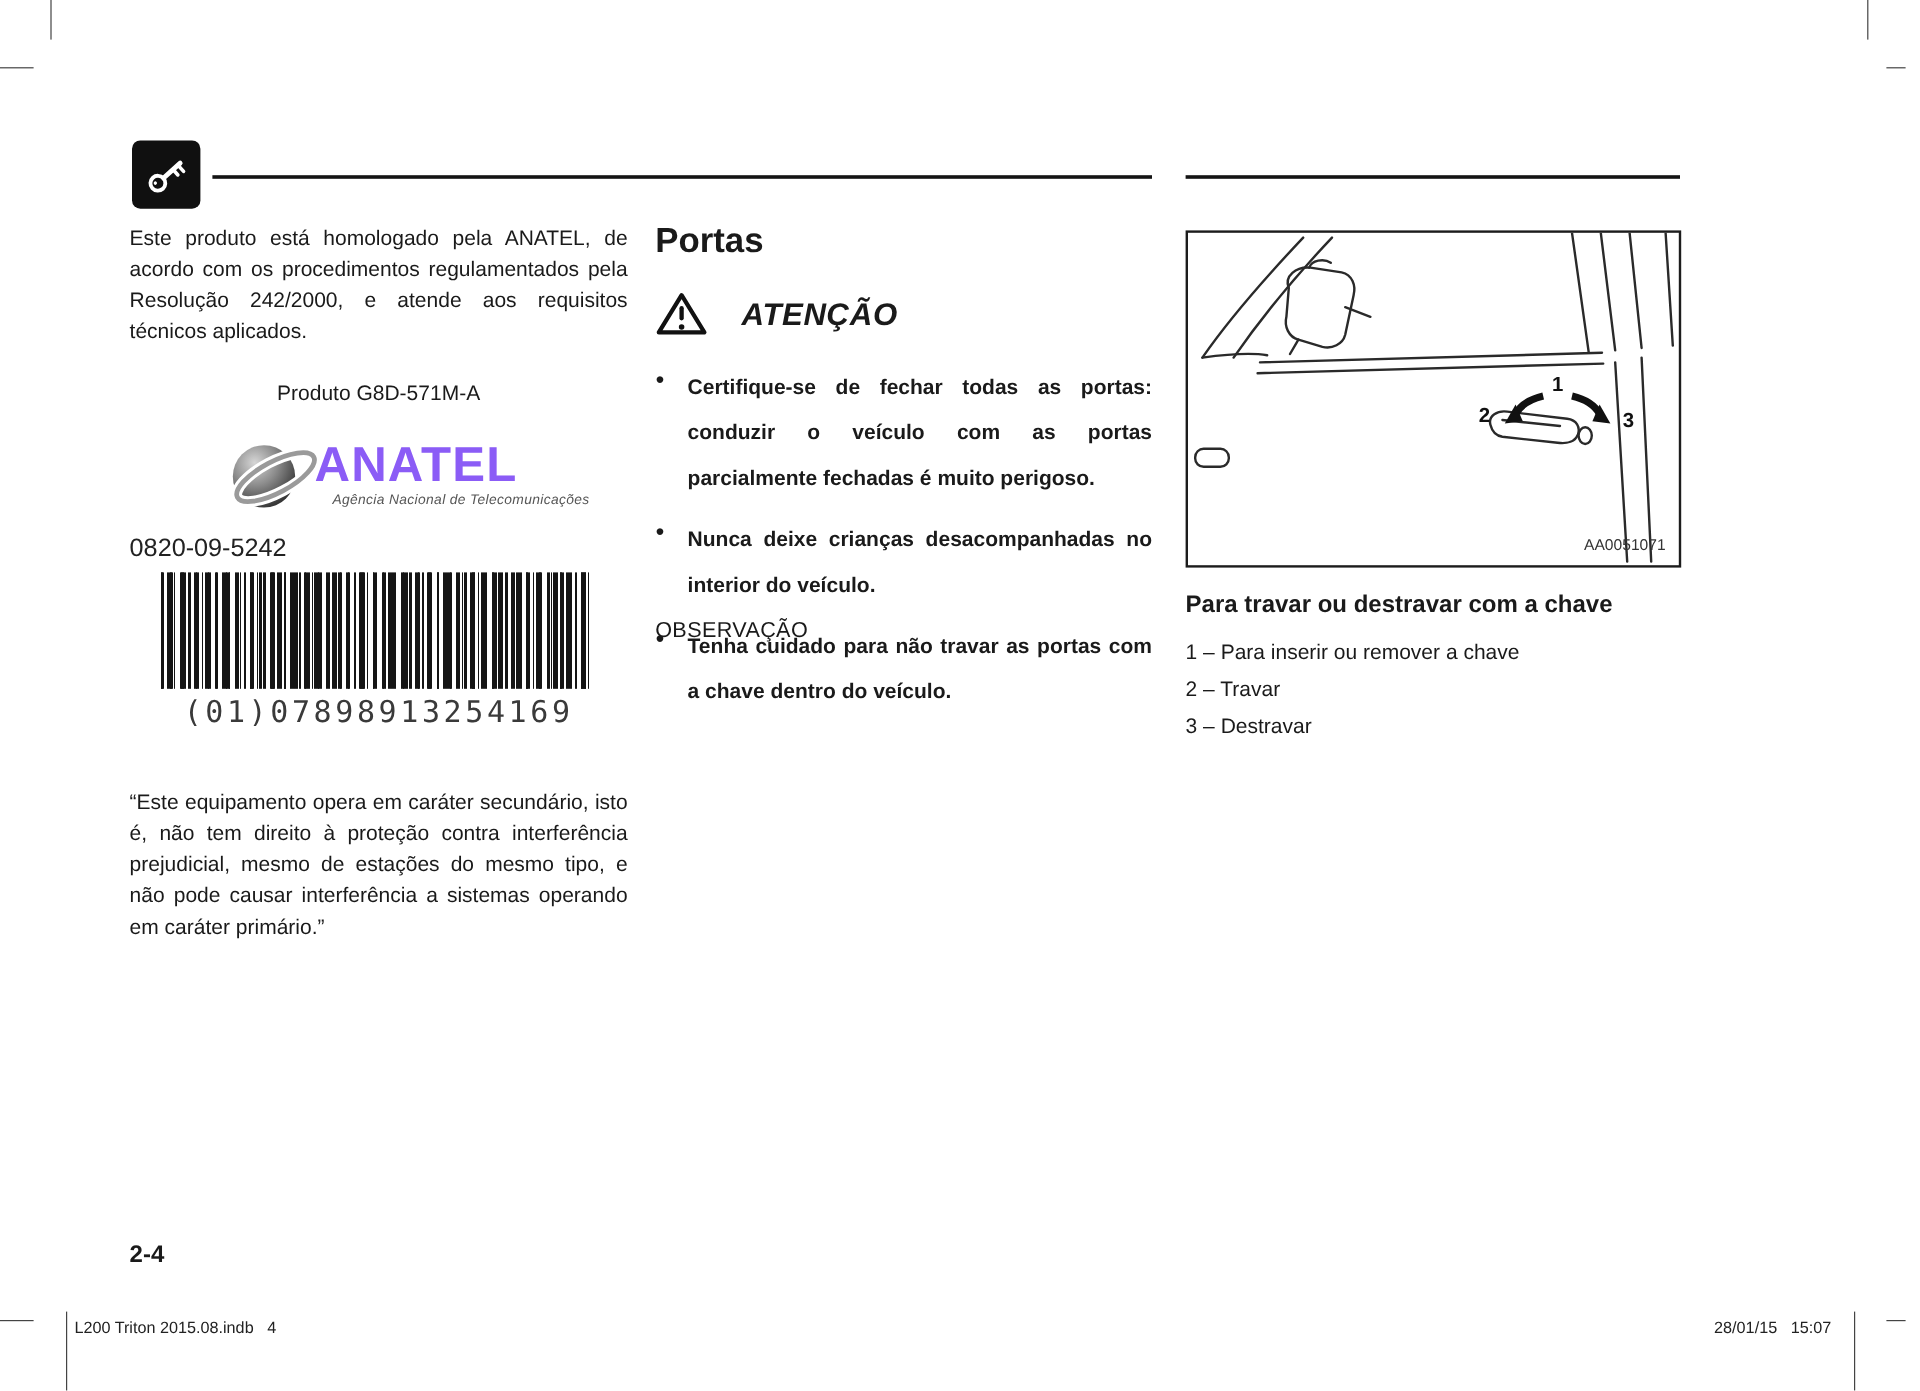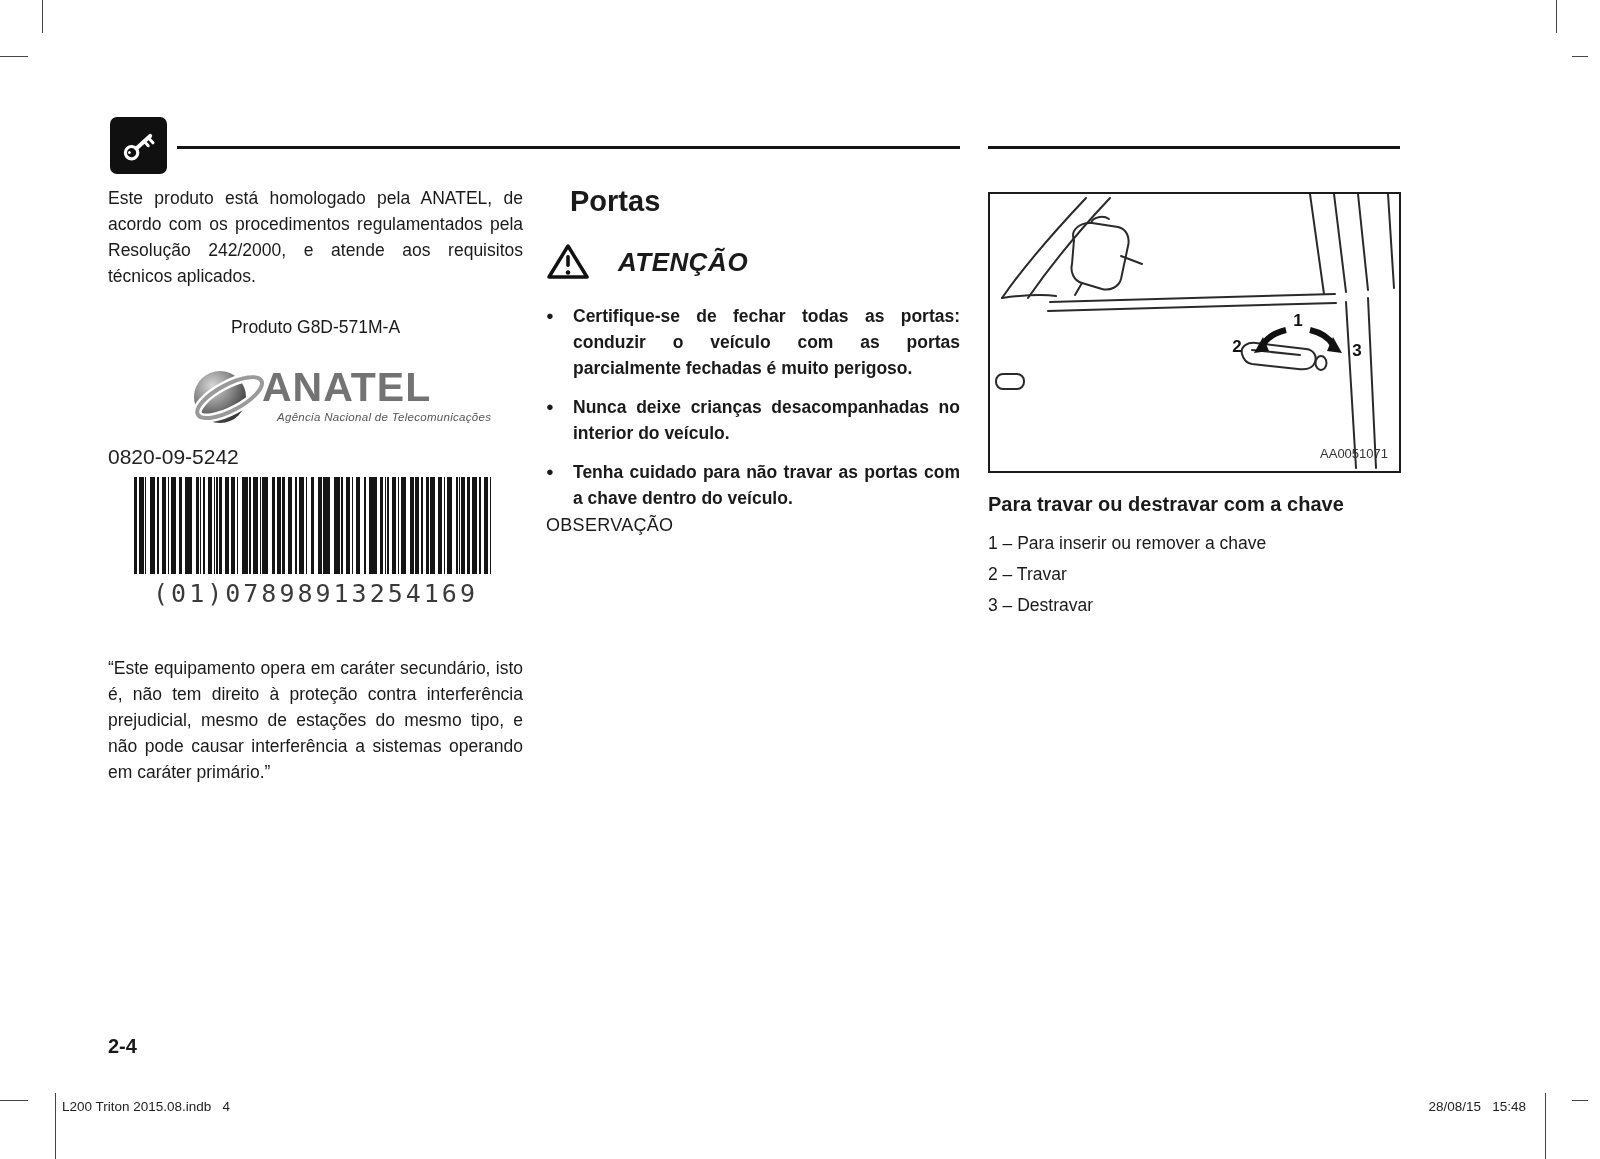--- a/index.html
+++ b/index.html
@@ -16,40 +16,40 @@
   .hrule{position:absolute;height:3px;background:#141414;}
 
   
   .col{position:absolute;}
   .body-text{font-size:17.5px;line-height:26px;text-align:justify;}
 
   
   .lc-para1{position:absolute;top:0;left:0;right:0;}
   .lc-product{position:absolute;top:132px;left:0;right:0;text-align:center;font-size:17.5px;}
   .lc-anatel{position:absolute;top:170px;left:78px;display:flex;align-items:center;}
-  .anatel-name{font-size:41px;font-weight:700;color:#737373;letter-spacing:1px;line-height:1;}
+  .anatel-name{font-size:41px;font-weight:700;color:#8b5cf6;letter-spacing:1px;line-height:1;}
   .anatel-sub{font-size:11.5px;font-style:italic;color:#555;margin-top:3px;letter-spacing:0.3px;margin-left:15px;}
   .lc-number{position:absolute;top:260px;left:0;right:0;text-align:left;font-size:21px;color:#222;}
   .lc-barcode{position:absolute;top:292px;left:26px;width:358px;height:97px;
     background-image:
       repeating-linear-gradient(90deg,#151515 0 2px,transparent 2px 5px,#151515 5px 9px,transparent 9px 11px,#151515 11px 12px,transparent 12px 16px,#151515 16px 19px,transparent 19px 23px),
       repeating-linear-gradient(90deg,#151515 0 3px,transparent 3px 8px,#151515 8px 10px,transparent 10px 17px,#151515 17px 21px,transparent 21px 29px,#151515 29px 30px,transparent 30px 37px);
   }
   .lc-barcodetext{position:absolute;top:394px;left:0;right:0;text-align:center;
                   font-family:"DejaVu Sans Mono",monospace;font-size:25px;letter-spacing:3px;color:#3a3a3a;}
   .lc-quote{position:absolute;top:470px;left:0;right:0;}
 
   
-  .mc-title{position:absolute;top:0;left:0;font-size:29px;font-weight:700;margin-left:24px;}
+  .mc-title{position:absolute;top:0;left:0;font-size:29px;font-weight:700;}
   .mc-warning{position:absolute;top:58px;left:0;display:flex;align-items:center;gap:28px;}
   .mc-warning-text{font-size:26px;font-weight:700;font-style:italic;letter-spacing:0.5px;}
   .mc-bullets{position:absolute;top:118px;left:0;right:0;}
   .bullet{display:flex;margin-bottom:13px;}
   .bullet .dot{width:27px;font-size:13px;line-height:26px;}
-  .bullet .txt{flex:1;font-weight:700;font-size:17.5px;line-height:26px;text-align:justify;}
+  .bullet .txt{flex:1;font-weight:700;font-size:17.5px;line-height:38px;text-align:justify;}
   .mc-note-title{position:absolute;top:330px;left:0;font-size:18px;letter-spacing:0.3px;}
   .mc-note{position:absolute;top:363px;left:0;right:0;}
 
   
   .rc-figure{position:absolute;top:0;left:0;width:413px;height:281px;border:2px solid #1c1c1c;background:#fff;}
   .rc-heading{position:absolute;top:301px;left:0;font-size:20px;font-weight:700;}
   .rc-items{position:absolute;top:340px;left:0;right:0;font-size:17.5px;}
   .rc-items div{margin-bottom:9px;line-height:22px;}
 
   
@@ -197,15 +197,15 @@
     <h2 class="rc-heading">Para travar ou destravar com a chave</h2>
     <div class="rc-items">
       <div>1 – Para inserir ou remover a chave</div>
       <div>2 – Travar</div>
       <div>3 – Destravar</div>
     </div>
   </div>
 
   <div class="page-number">2-4</div>
   <div class="footer-text" style="left:62px">L200 Triton 2015.08.indb   4</div>
-  <div class="footer-text" style="right:62px">28/08/15   15:48</div>
+  <div class="footer-text" style="right:62px">28/01/15   15:07</div>
 
 </div>
 
 </body></html>

